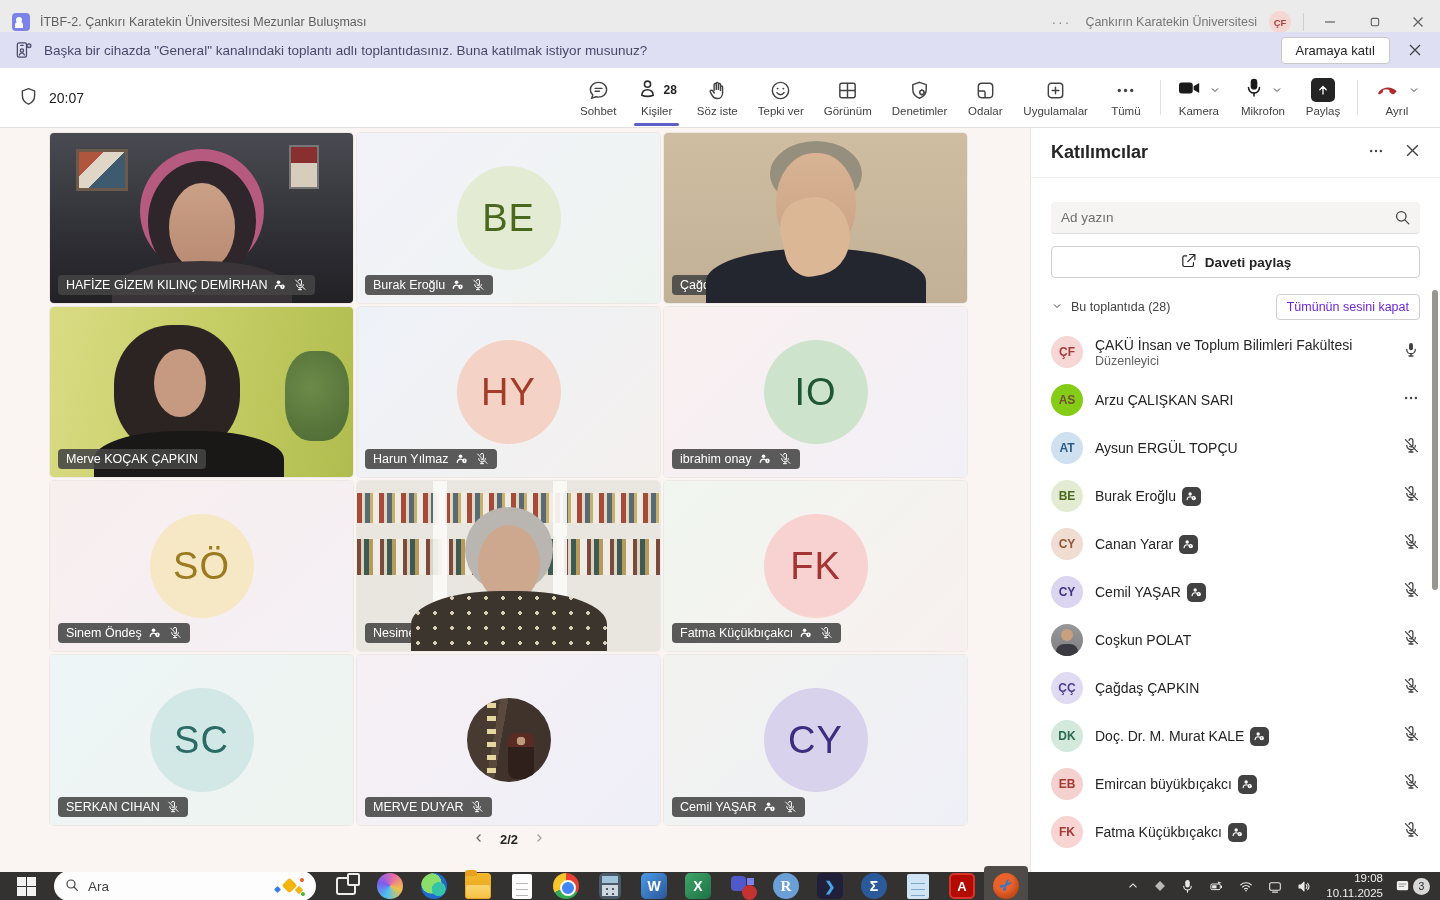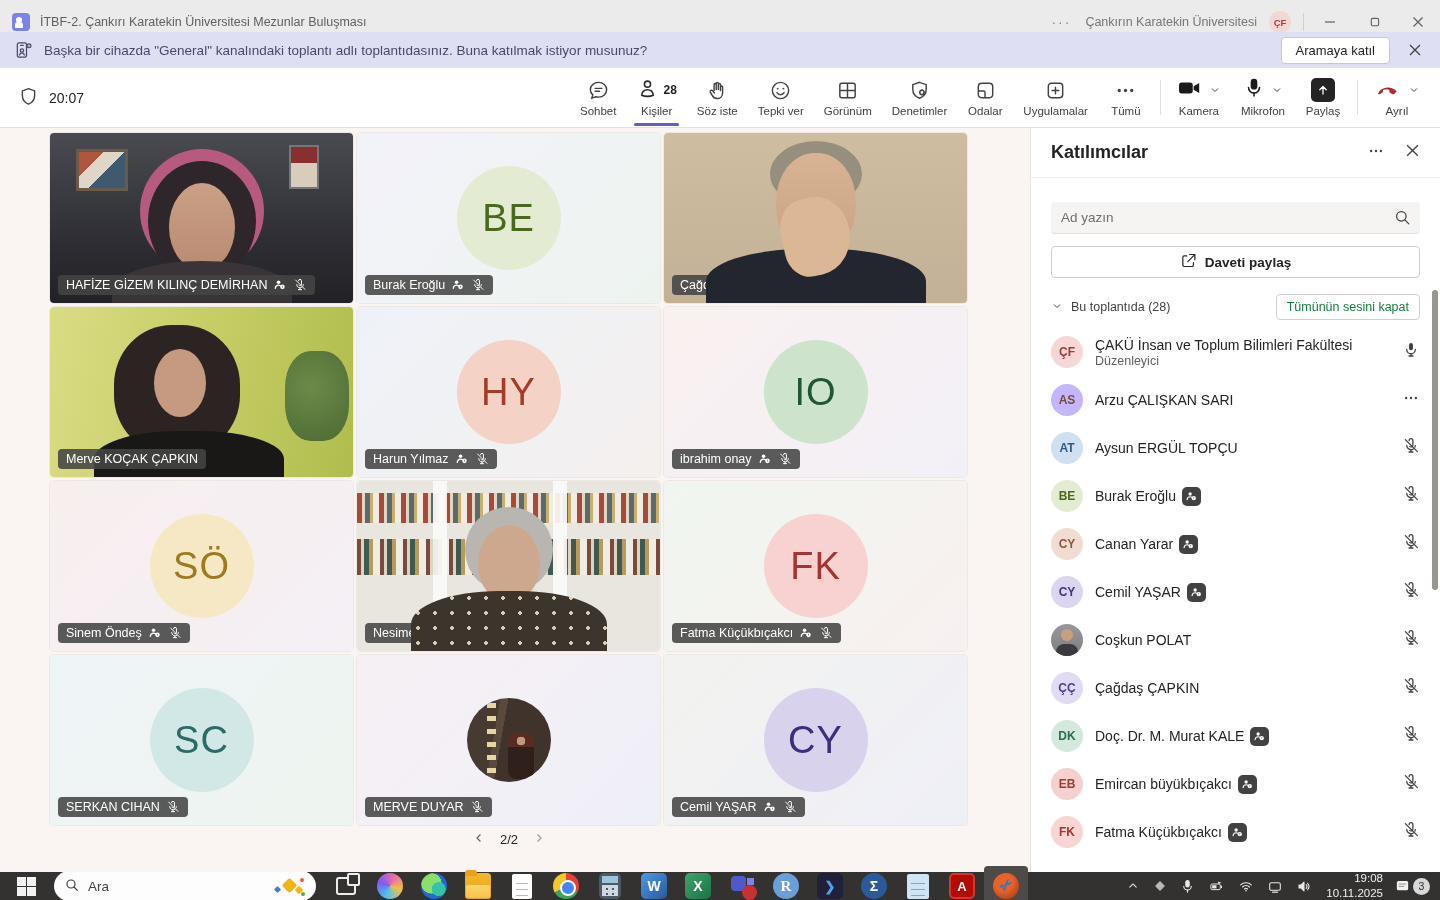--- a/index.html
+++ b/index.html
@@ -77,35 +77,35 @@
   .scene-nesime::after{content:"";position:absolute;inset:0;background:linear-gradient(90deg,transparent 0 76px,rgba(250,250,248,.92) 76px 90px,transparent 90px 196px,rgba(250,250,248,.92) 196px 210px,transparent 210px);}
   .scene-nesime .d1{left:50%;top:26px;margin-left:-44px;width:88px;height:86px;border-radius:50%;background:#b9b6b2;z-index:1;}
   .scene-nesime .d2{left:50%;top:44px;margin-left:-31px;width:62px;height:78px;border-radius:50%;background:#cda88e;z-index:2;}
   .scene-nesime .d3{left:50%;bottom:-14px;margin-left:-98px;width:196px;height:74px;border-radius:45% 45% 0 0;background:#3c352d;background-image:radial-gradient(circle 3px at 7px 7px,#d9cdb4 60%,transparent 65%);background-size:17px 15px;z-index:3;}
 
   .avatar-photo{width:84px;height:84px;border-radius:50%;position:relative;overflow:hidden;}
   .scene-duyar{background:linear-gradient(100deg,#473a31 0 34%,#5a4a3e 34% 42%,#3f332c 42%);}
   .scene-duyar::before{content:"";position:absolute;left:24%;top:6%;width:9px;height:88%;background:repeating-linear-gradient(180deg,#e6d6a0 0 5px,rgba(0,0,0,0) 5px 13px);}
   .scene-duyar::after{content:"";position:absolute;right:20%;bottom:4%;width:26px;height:46px;border-radius:8px;background:radial-gradient(circle 7px at 50% 8px,#c09a7e 60%,transparent 65%),linear-gradient(#5a2b22 14px,#30201c 14px);}
 
-  .pager{position:absolute;left:50px;top:703px;width:918px;display:flex;align-items:center;justify-content:center;gap:14px;color:#616161;font-size:13px;}
+  .pager{position:absolute;left:50px;top:703px;width:918px;display:flex;align-items:center;justify-content:center;gap:14px;color:#616161;font-size:13px;font-weight:bold;}
   .pager .pnum{color:#242424;}
 
   
   .panel{flex:1;background:#fff;border-left:1px solid #e8e4e2;position:relative;padding:0 20px;overflow:hidden;}
   .phead{height:50px;display:flex;align-items:center;margin:0 -20px;padding:0 20px;border-bottom:1px solid #f0eeec;}
   .phead .ptitle{font-size:18px;font-weight:700;color:#242424;}
   .phead .pacts{margin-left:auto;display:flex;align-items:center;gap:20px;color:#424242;}
   .psearch{margin-top:24px;position:relative;}
   .psearch input{width:100%;height:32px;background:#f5f4f3;border:0;border-bottom:1px solid #e0dedc;border-radius:4px;padding:0 34px 0 10px;font-size:13.5px;color:#242424;outline:none;}
   .psearch input::placeholder{color:#6e6e6e;}
   .psearch .sico{position:absolute;right:8px;top:6px;}
   .pinvite{margin-top:12px;width:100%;height:32px;background:#fff;border:1px solid #d1cfcd;border-radius:4px;display:flex;align-items:center;justify-content:center;gap:8px;font-size:13.5px;font-weight:700;color:#242424;}
   .psection{margin-top:16px;display:flex;align-items:center;gap:8px;font-size:12.5px;color:#424242;}
-  .psection .muteall{margin-left:auto;background:#fff;border:1px solid #d1cfcd;border-radius:4px;padding:5px 10px;font-size:12.5px;color:#15803d;white-space:nowrap;}
+  .psection .muteall{margin-left:auto;background:#fff;border:1px solid #d1cfcd;border-radius:4px;padding:5px 10px;font-size:12.5px;color:#6d28d9;white-space:nowrap;}
   #plist{margin-top:8px;}
   .prow{display:flex;align-items:center;gap:12px;height:48px;}
   .prow .pav{width:32px;height:32px;border-radius:50%;flex:none;display:flex;align-items:center;justify-content:center;font-size:12px;font-weight:700;}
   .avatar-photo-sm{width:32px;height:32px;border-radius:50%;background:linear-gradient(#98989a,#7e7e82);position:relative;overflow:hidden;flex:none;}
   .avatar-photo-sm::before{content:"";position:absolute;top:5px;left:50%;margin-left:-6px;width:12px;height:12px;border-radius:50%;background:#c9a07e;}
   .avatar-photo-sm::after{content:"";position:absolute;bottom:-2px;left:50%;margin-left:-11px;width:22px;height:14px;border-radius:8px 8px 0 0;background:#3a3a40;}
   .prow .pnm{display:flex;flex-direction:column;min-width:0;}
   .prow .pname{font-size:14px;color:#242424;display:flex;align-items:center;gap:6px;white-space:nowrap;overflow:hidden;}
   .prow .psub{font-size:12.5px;color:#616161;margin-top:1px;}
   .pbadge{width:19px;height:19px;border-radius:5px;background:#424242;display:inline-flex;align-items:center;justify-content:center;flex:none;}
@@ -658,21 +658,21 @@
             </span>
             <span class="pright">
               <span><svg viewBox="0 0 24 24" width="18" height="18" fill="none" stroke="#424242" stroke-width="1.7" stroke-linecap="round" stroke-linejoin="round">
                   <rect x="9.4" y="2.8" width="5.2" height="9.6" rx="2.6" fill="#424242" stroke="none"></rect>
                   <path d="M6.3 11.3a5.7 5.7 0 0011.4 0"></path>
                   <path d="M12 17.3V20M9.3 20h5.4"></path>
                 </svg></span>
             </span>
           </div>
           <div class="prow">
-            <span class="pav" style="background:#c4b5fd;color:#744f35">AS</span>
+            <span class="pav" style="background:#84cc16;color:#744f35">AS</span>
             <span class="pnm">
               <span class="pname">Arzu ÇALIŞKAN SARI</span>
             </span>
             <span class="pright">
               <span><svg viewBox="0 0 24 24" width="18" height="18">
                   <circle cx="5.5" cy="12" r="1.6" fill="#424242"></circle>
                   <circle cx="12" cy="12" r="1.6" fill="#424242"></circle>
                   <circle cx="18.5" cy="12" r="1.6" fill="#424242"></circle>
                 </svg></span>
             </span>

